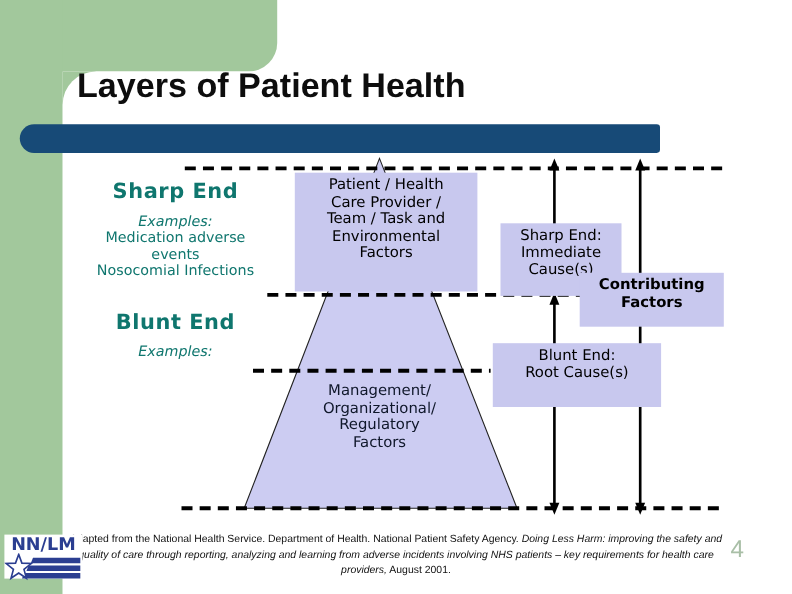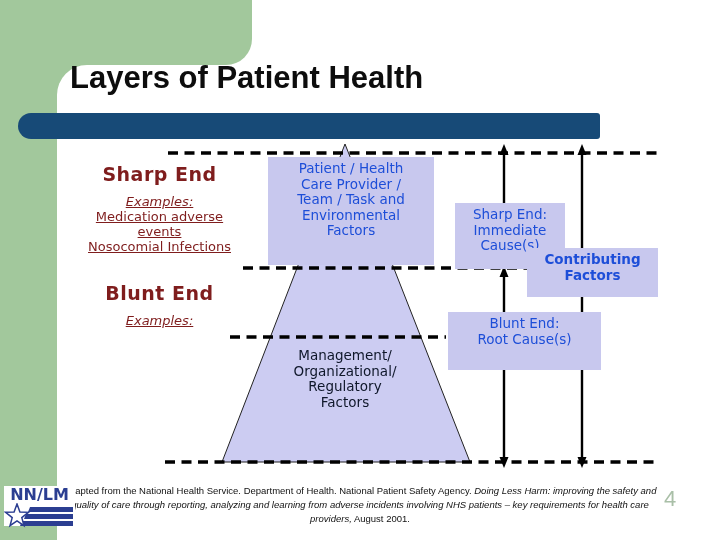--- a/index.html
+++ b/index.html
@@ -12,34 +12,34 @@
   .green-bar{position:absolute;left:0;top:0;width:57px;height:540px;background:#a2c89c;}
   .green-corner-patch{position:absolute;left:57px;top:65px;width:30px;height:30px;background:#a2c89c;}
   .panel{position:absolute;left:57px;top:65px;width:663px;height:475px;
     background:#ffffff;border-top-left-radius:30px;}
   .slide-title{position:absolute;left:70px;top:60px;width:560px;
     font-family:"Liberation Sans",sans-serif;font-weight:bold;font-size:31px;
     color:#0d0d0d;letter-spacing:0px;}
   .navy-bar{position:absolute;left:18px;top:113px;width:582px;height:26px;
     background:#174a77;border-radius:13px 3px 3px 13px;}
   .diagram-svg{position:absolute;left:0;top:0;}
-  .lav{position:absolute;background:#c8c8ee;color:#1d4ed8;text-align:center;
+  .lav{position:absolute;background:#c8c8ee;color:#000000;text-align:center;
     white-space:pre-line;font-size:13.5px;line-height:15.5px;padding-top:4px;
     box-sizing:border-box;}
   .box-patient{left:268px;top:157px;width:166px;height:108px;}
   .box-sharp-cause{left:455px;top:172px;width:110px;height:66px;margin-top:31px;}
   .box-contributing{left:527px;top:248px;width:131px;height:49px;font-weight:bold;}
   .box-blunt-cause{left:448px;top:312px;width:153px;height:58px;}
   .management-label{position:absolute;left:265px;top:348px;width:160px;
     text-align:center;white-space:pre-line;font-size:13.5px;line-height:15.5px;color:#0f172a;}
-  .leftcol{position:absolute;left:52px;width:215px;text-align:center;color:#7f1d1d;}
+  .leftcol{position:absolute;left:52px;width:215px;text-align:center;color:#0f766e;}
   .end-heading{font-weight:bold;font-size:19px;letter-spacing:0.5px;}
   .sharp-heading{top:163px;}
   .blunt-heading{top:282px;}
-  .examples-block{font-size:13px;line-height:15px;text-decoration:underline;}
+  .examples-block{font-size:13px;line-height:15px;}
   .sharp-examples{top:194px;}
   .blunt-examples{top:313px;}
   .examples-label{font-style:italic;}
   .examples-text{white-space:pre-line;}
   .citation{position:absolute;left:62px;top:484px;width:596px;text-align:center;
     font-family:"Liberation Sans",sans-serif;font-size:9.5px;line-height:14px;color:#111;}
   .cit-italic{font-style:italic;}
   .page-number{position:absolute;left:664px;top:486px;
     font-family:"Liberation Sans",sans-serif;font-size:22px;color:#a9bfa7;}
   .logo{position:absolute;left:4px;top:486px;width:71px;height:40px;background:#ffffff;}

